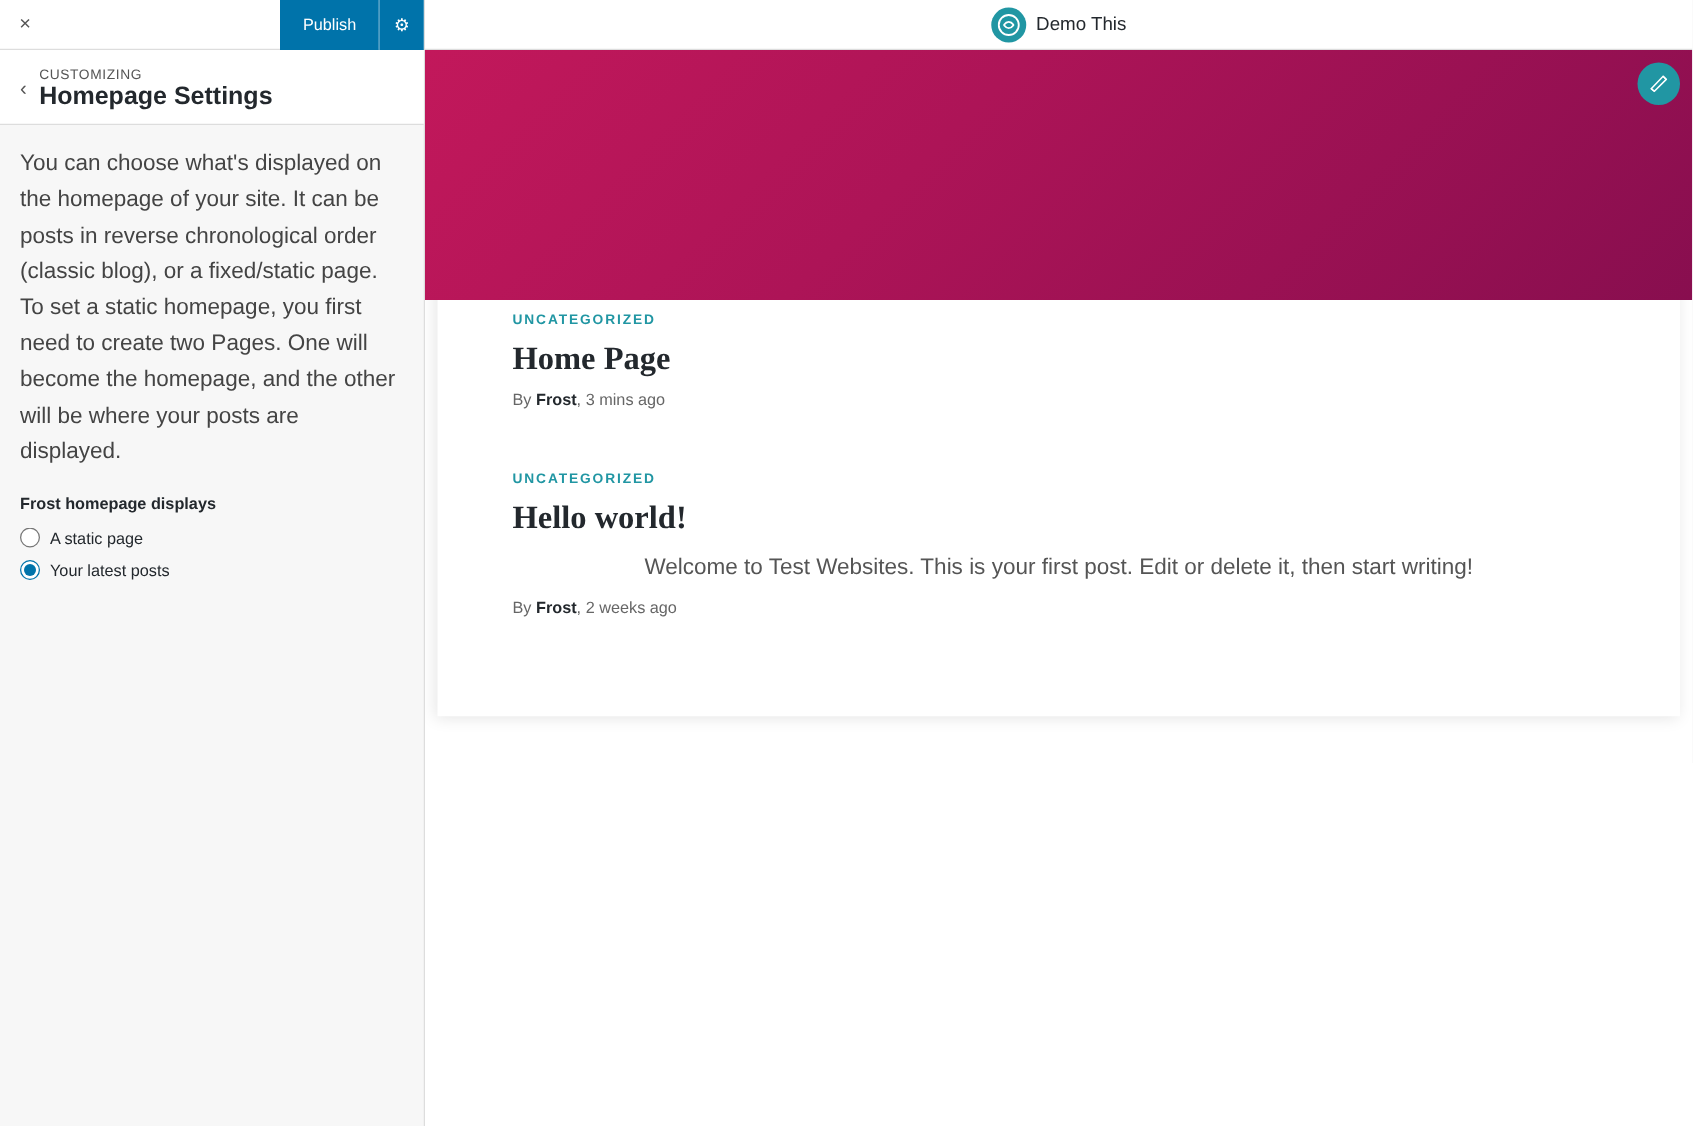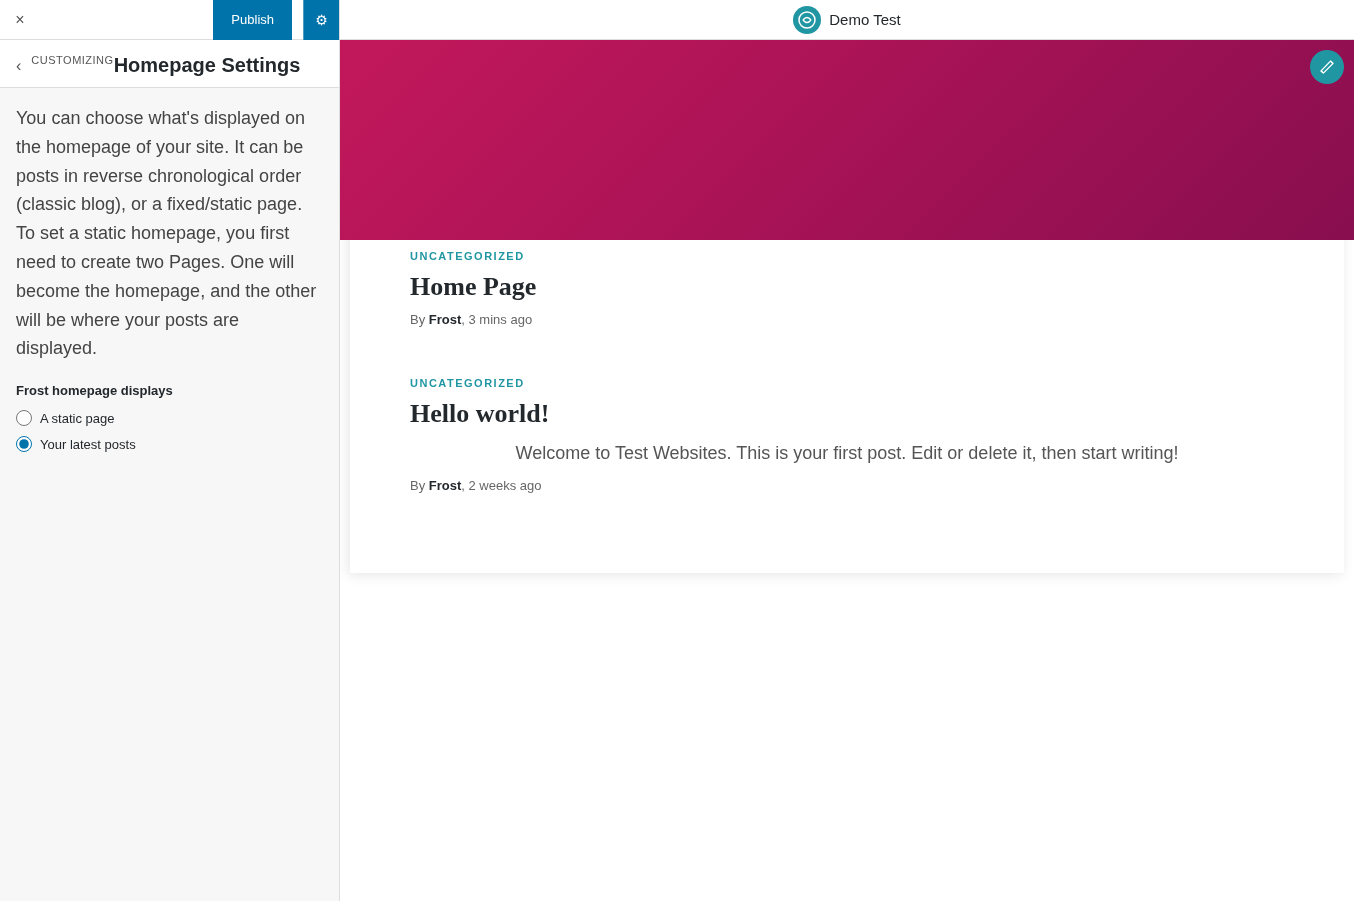--- a/index.html
+++ b/index.html
@@ -35,21 +35,21 @@
       cursor: pointer;
       font-size: 16px;
       color: #555;
       background: none;
       border: none;
     }
 
     .publish-area {
       display: flex;
       align-items: center;
-      gap: 11px;
+      gap: 0;
     }
 
     .publish-btn {
       background: #0073aa;
       color: #fff;
       border: none;
       padding: 8px 18px;
       font-size: 13px;
       cursor: pointer;
       height: 40px;
@@ -82,21 +82,21 @@
       background: none;
       border: none;
       cursor: pointer;
       font-size: 16px;
       color: #555;
       padding: 0;
     }
 
     .section-header-text {
       display: flex;
-      flex-direction: row;
+      flex-direction: column;
     }
 
     .customizing-label {
       font-size: 11px;
       color: #555;
       text-transform: uppercase;
       letter-spacing: 0.5px;
     }
 
     .section-title {
@@ -293,21 +293,21 @@
 <div class="right-panel">
 
   <div class="preview-header">
     <div class="site-logo">
       <svg width="18" height="18" viewBox="0 0 18 18" fill="none">
         <circle cx="9" cy="9" r="8" stroke="white" stroke-width="1.5" fill="none"></circle>
         <path d="M5 9 Q9 4 13 9" stroke="white" stroke-width="1.5" fill="none"></path>
         <path d="M5 9 Q9 14 13 9" stroke="white" stroke-width="1.5" fill="none"></path>
       </svg>
     </div>
-    <span class="site-name">Demo Test</span>
+    <span class="site-name">Demo This</span>
   </div>
 
   <div class="preview-content">
 
     <div class="hero-section">
       <button class="edit-pencil-btn">
         <svg width="14" height="14" viewBox="0 0 14 14" fill="none">
           <path d="M1 11L3.5 13L13 3.5L10.5 1L1 11Z" stroke="white" stroke-width="1.2" fill="none"></path>
           <path d="M1 11L3.5 13" stroke="white" stroke-width="1.2"></path>
           <path d="M10.5 1L13 3.5" stroke="white" stroke-width="1.2"></path>

